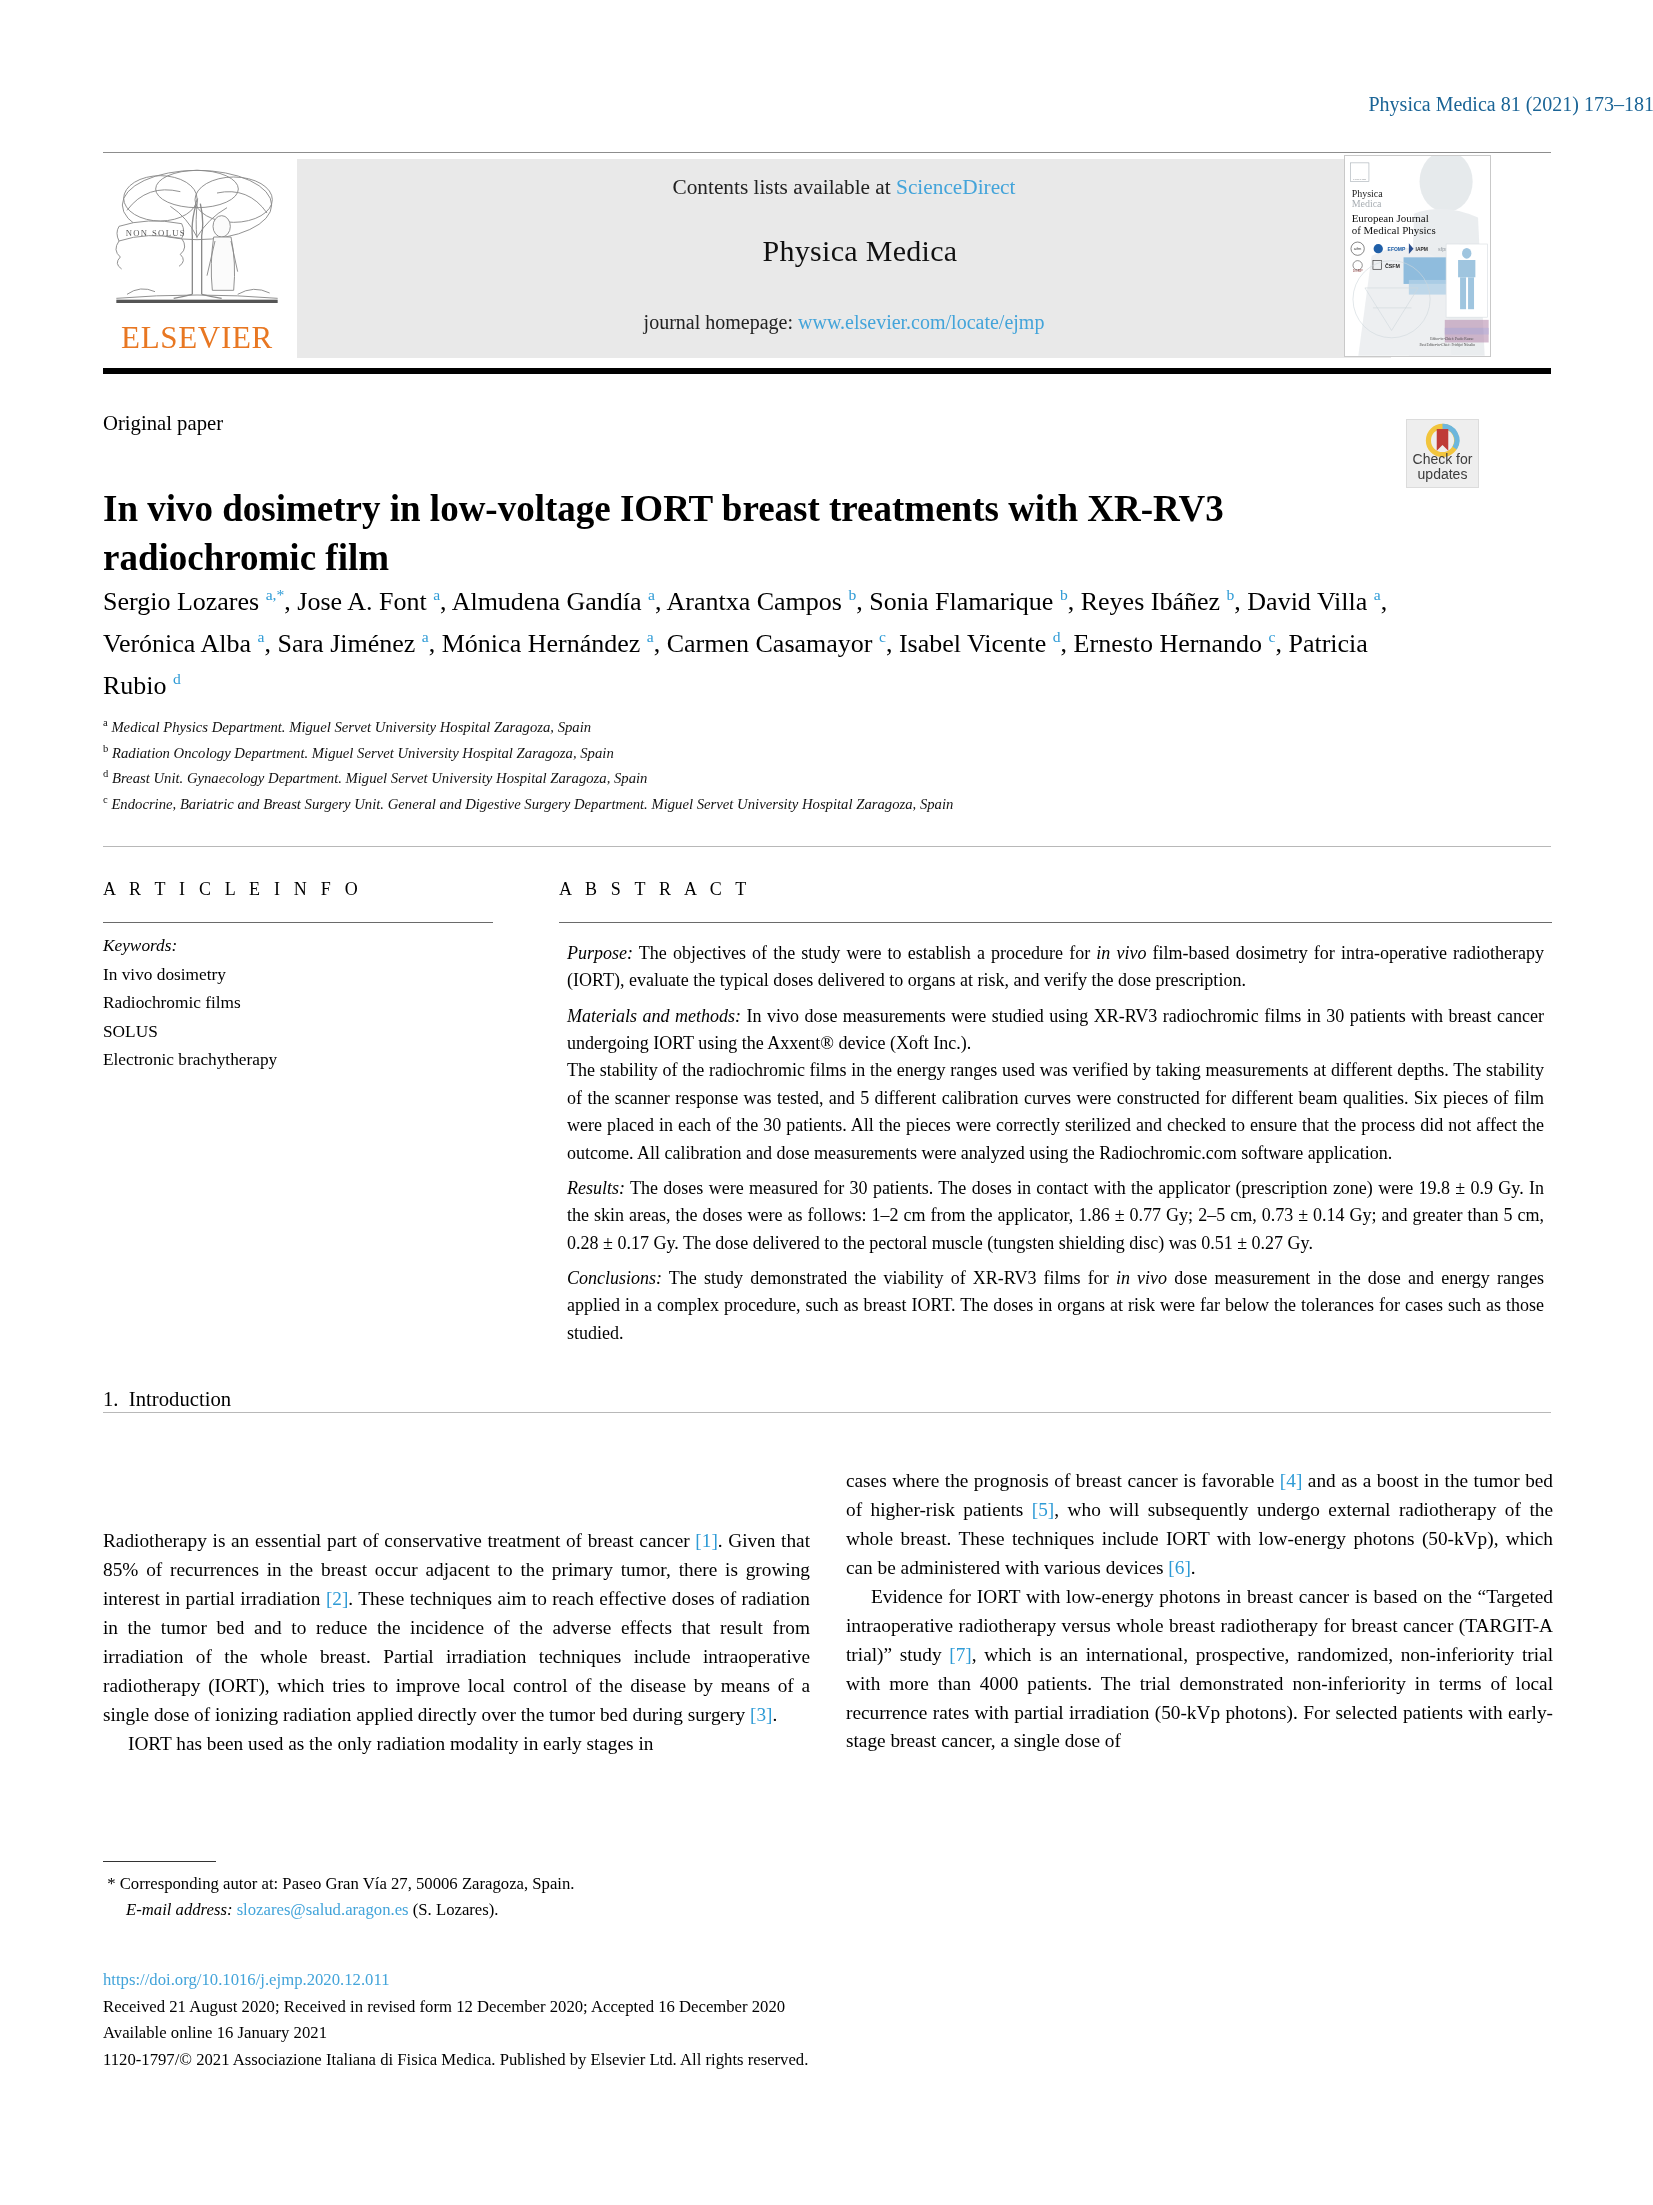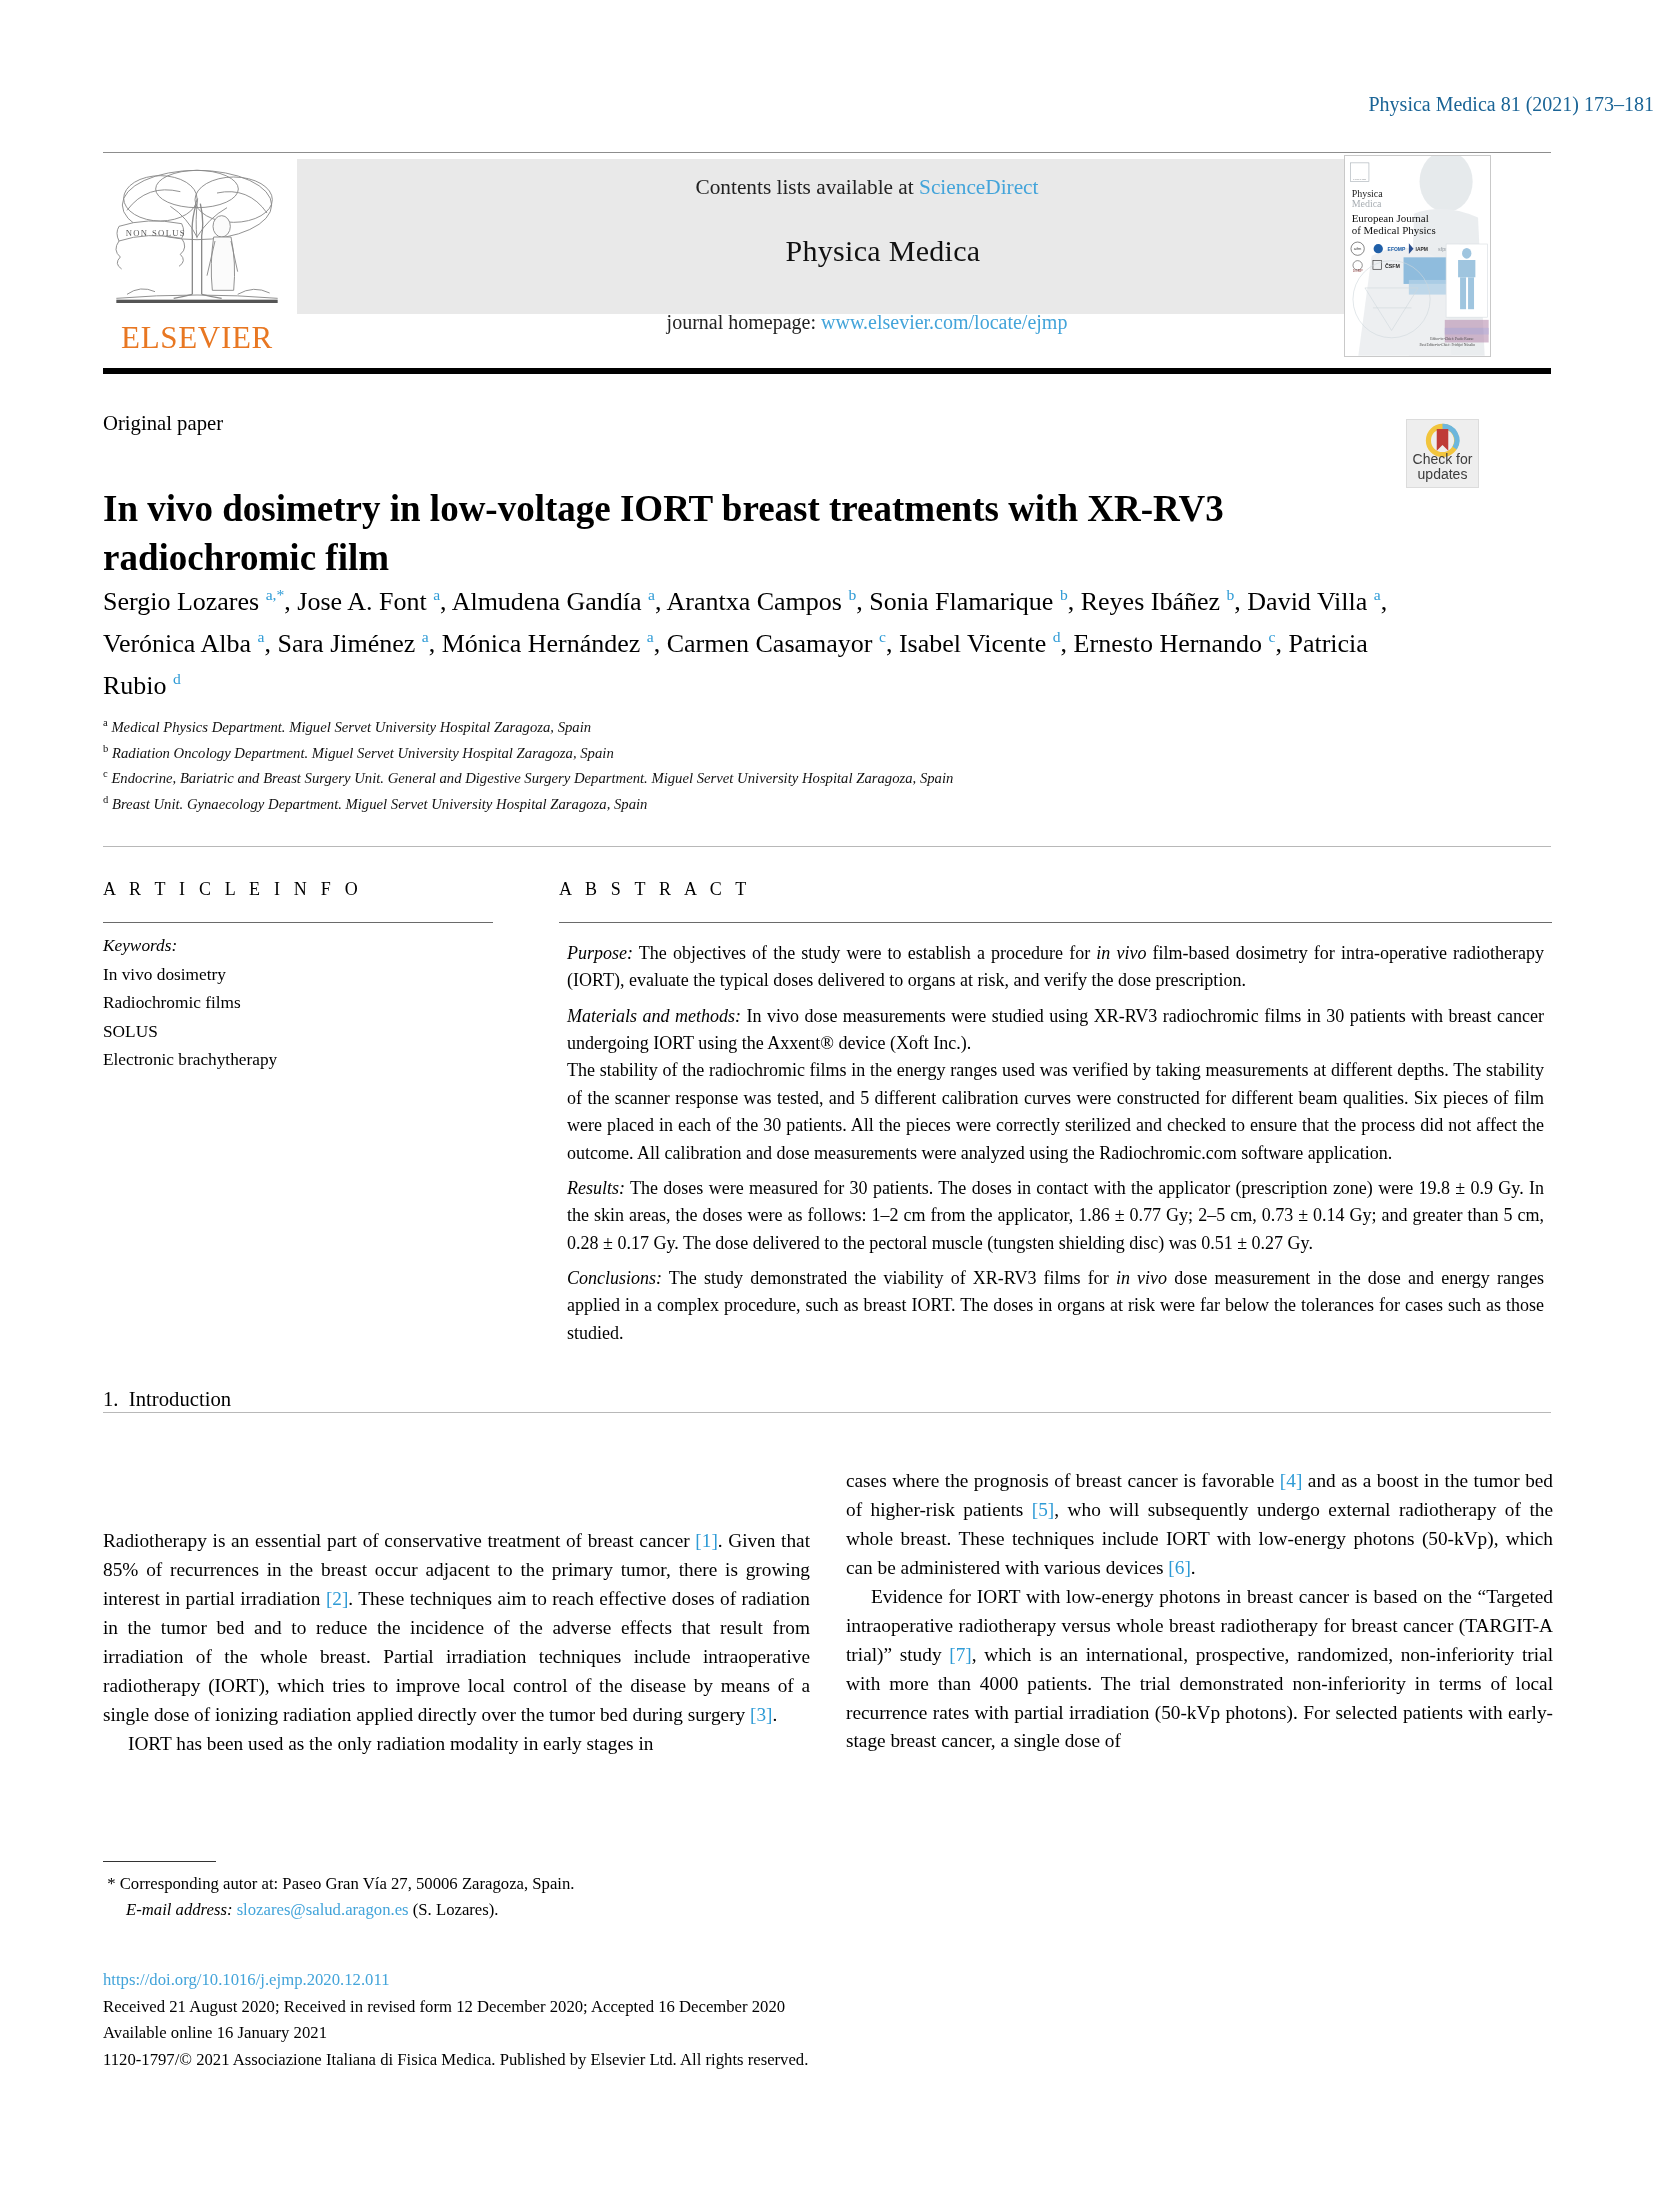--- a/index.html
+++ b/index.html
@@ -23,23 +23,22 @@
   .masthead-rule-top {
     position:absolute; left:103px; top:152px; width:1448px; height:1.3px; background:#8d8d8d;
   }
   .masthead-rule-bottom {
     position:absolute; left:103px; top:368px; width:1448px; height:6px; background:#000000;
   }
   .mast-logo {
     position:absolute; left:107px; top:157px; width:180px; height:207px;
   }
   .mast-box {
-    position:absolute; left:297px; top:159px; width:1094px; height:155px;
+    position:absolute; left:297px; top:159px; width:1094px; height:199px;
     background:#e9e9e9;
-    padding-left:46px;
   }
   .mast-line1 {
     position:absolute; left:0; top:16px; width:100%;
     text-align:center; font-size:21.3px; color:#222;
   }
   .mast-line1 a { color:#43a4da; text-decoration:none; }
   .mast-title {
     position:absolute; left:16px; top:75px; width:100%;
     text-align:center; font-size:30px; color:#111; letter-spacing:0.3px;
   }
@@ -312,26 +311,26 @@
   <div class="affils">
     <div>
       <span class="mark">a</span>
       <span>Medical Physics Department. Miguel Servet University Hospital Zaragoza, Spain</span>
     </div>
     <div>
       <span class="mark">b</span>
       <span>Radiation Oncology Department. Miguel Servet University Hospital Zaragoza, Spain</span>
     </div>
     <div>
+      <span class="mark">d</span>
+      <span>Breast Unit. Gynaecology Department. Miguel Servet University Hospital Zaragoza, Spain</span>
+    </div>
+    <div>
       <span class="mark">c</span>
       <span>Endocrine, Bariatric and Breast Surgery Unit. General and Digestive Surgery Department. Miguel Servet University Hospital Zaragoza, Spain</span>
-    </div>
-    <div>
-      <span class="mark">d</span>
-      <span>Breast Unit. Gynaecology Department. Miguel Servet University Hospital Zaragoza, Spain</span>
     </div>
   </div>
 
   <div class="sec-rule-top"></div>
 
   <div class="info-head">A R T I C L E  I N F O</div>
   <div class="info-underline"></div>
   <div class="keywords">
     <div class="kw-label">Keywords:</div>
     <div>In vivo dosimetry</div>

